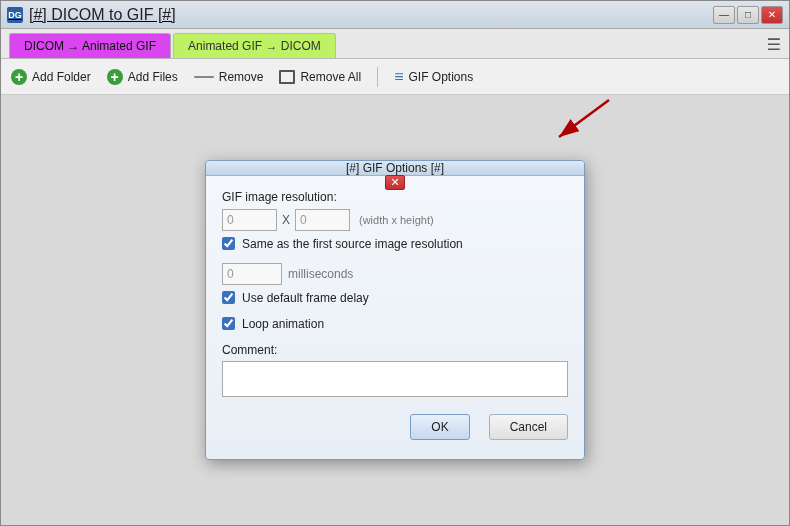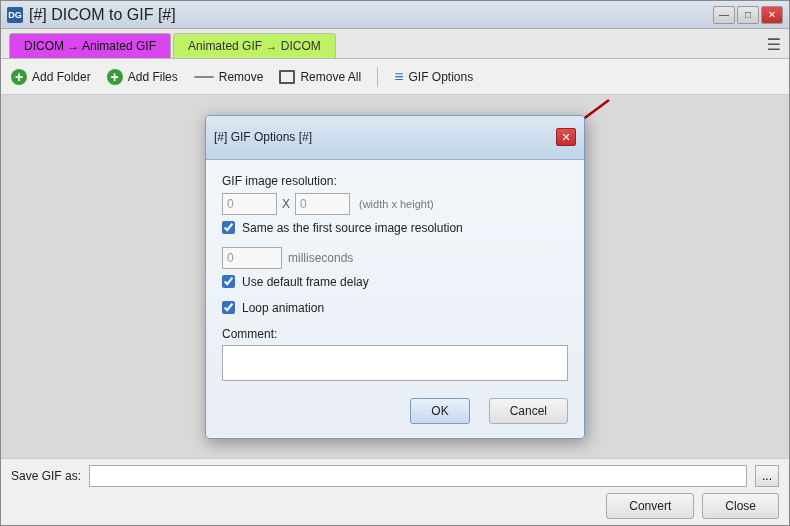--- a/index.html
+++ b/index.html
@@ -30,20 +30,21 @@
       align-items: center;
       justify-content: space-between;
       padding: 0 6px;
       border-bottom: 1px solid #aaa;
       flex-shrink: 0;
     }
     .title-bar-left {
       display: flex;
       align-items: center;
       gap: 6px;
+      text-decoration: underline;
     }
     .app-icon {
       width: 16px;
       height: 16px;
       background: #2a5fa0;
       border-radius: 2px;
       font-size: 9px;
       color: white;
       display: flex;
       align-items: center;
@@ -236,27 +237,28 @@
     .dialog {
       background: linear-gradient(to bottom, #f4f8fc, #e8eef5);
       border: 1px solid #7a9cbf;
       border-radius: 4px;
       box-shadow: 2px 4px 16px rgba(0,0,0,0.35);
       width: 380px;
       min-height: 300px;
     }
     .dialog-title-bar {
       background: linear-gradient(to bottom, #dce8f4, #c0d4e8);
-      height: 44px;
+      height: 15px;
       display: flex;
       align-items: center;
       justify-content: space-between;
       padding: 0 8px;
       border-bottom: 1px solid #9ab4cc;
       border-radius: 4px 4px 0 0;
+      flex-direction: column;
     }
     .dialog-title {
       font-size: 12px;
       color: #222;
     }
     .dialog-close {
       width: 20px;
       height: 18px;
       background: linear-gradient(to bottom, #e05050, #c03030);
       border: 1px solid #a02020;
@@ -491,25 +493,14 @@
           <div class="dialog-buttons">
             <button class="dialog-btn ok-btn">OK</button>
             <button class="dialog-btn">Cancel</button>
           </div>
 
         </div>
       </div>
     </div>
   </div>
 
-  <div class="bottom-bar">
-    <div class="save-as-row">
-      <span class="save-as-label">Save GIF as:</span>
-      <input class="save-path-input" type="text" value="" style="">
-      <button class="browse-btn">...</button>
-    </div>
-    <div class="action-row">
-      <button class="action-btn">Convert</button>
-      <button class="action-btn">Close</button>
-    </div>
-  </div>
 
 </div>
 
 </body></html>

